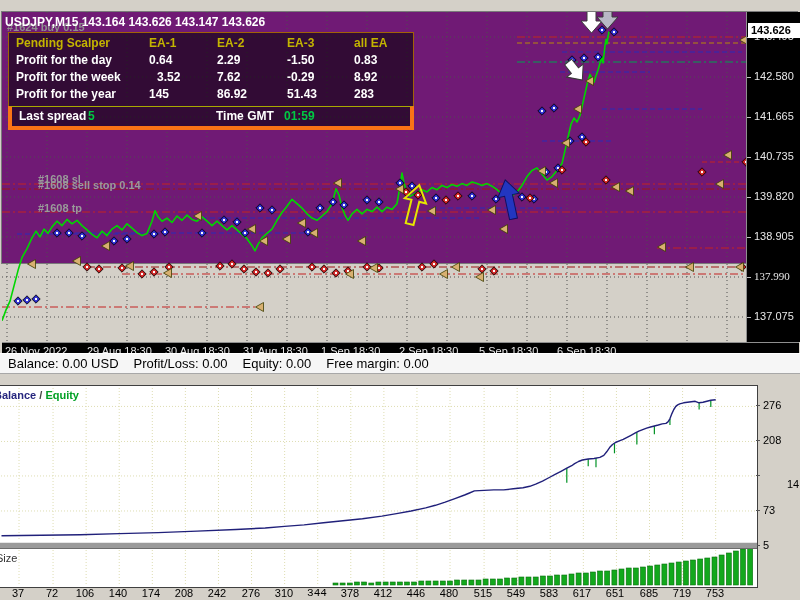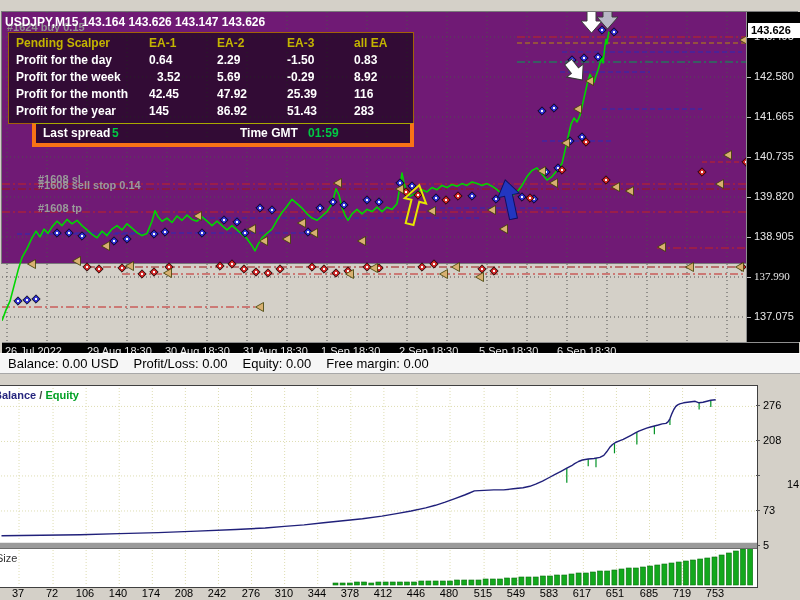--- a/index.html
+++ b/index.html
@@ -23,21 +23,21 @@
   .order-lbl{color:#9a9a9a;font-size:11px;font-weight:600;z-index:4;}
 
   
   #info-panel{position:absolute;left:6px;top:20px;width:406px;z-index:10;font-size:12px;font-weight:700;}
   #ip-table{border:1px solid #a16207;background:rgba(0,0,0,0.55);padding:2px 0 3px 0;}
   .ip-row{position:relative;height:17px;line-height:17px;}
   .ip-cell{position:absolute;white-space:nowrap;}
   .ip-head{color:#c3b400;}
   .ip-val{color:#fff;}
   #ip-footer{border:4px solid #f97316;border-top:1px solid #a8a800;margin-top:-1px;
-    height:19px;line-height:19px;position:relative;background:rgba(0,0,0,0.55);margin-left:24px;}
+    height:19px;line-height:19px;position:relative;background:rgba(0,0,0,0.55);}
   .grn{color:#00c943;}
   .wht{color:#fff;}
 
   
   #price-axis{
     position:absolute;left:744px;top:0;width:53px;height:330px;
     border-left:1px solid #8f8f8f;background:#000;
   }
   .pa-lbl{color:#e8e8e8;font-size:11px;left:7px;}
   .pa-tick{position:absolute;left:0;width:4px;height:1px;background:#bdbdbd;}
@@ -340,30 +340,23 @@
           <div class="ip-row">
             <span class="ip-cell wht" style="position: absolute; left: 7px;">Profit for the day</span>
             <span class="ip-cell ip-val" style="position: absolute; left: 140px;">0.64</span>
             <span class="ip-cell ip-val" style="position: absolute; left: 208px;">2.29</span>
             <span class="ip-cell ip-val" style="position: absolute; left: 278px;">-1.50</span>
             <span class="ip-cell ip-val" style="position: absolute; left: 345px;">0.83</span>
           </div>
           <div class="ip-row">
             <span class="ip-cell wht" style="position: absolute; left: 7px;">Profit for the week</span>
             <span class="ip-cell ip-val" style="position: absolute; left: 140px; margin-left: 8px;">3.52</span>
-            <span class="ip-cell ip-val" style="position: absolute; left: 208px;">5.69</span>
+            <span class="ip-cell ip-val" style="position: absolute; left: 208px;">7.62</span>
             <span class="ip-cell ip-val" style="position: absolute; left: 278px;">-0.29</span>
             <span class="ip-cell ip-val" style="position: absolute; left: 345px;">8.92</span>
-          </div>
-          <div class="ip-row">
-            <span class="ip-cell wht" style="position: absolute; left: 7px;">Profit for the month</span>
-            <span class="ip-cell ip-val" style="position: absolute; left: 140px;">42.45</span>
-            <span class="ip-cell ip-val" style="position: absolute; left: 208px;">47.92</span>
-            <span class="ip-cell ip-val" style="position: absolute; left: 278px;">25.39</span>
-            <span class="ip-cell ip-val" style="position: absolute; left: 345px;">116</span>
           </div>
           <div class="ip-row">
             <span class="ip-cell wht" style="position: absolute; left: 7px;">Profit for the year</span>
             <span class="ip-cell ip-val" style="position: absolute; left: 140px;">145</span>
             <span class="ip-cell ip-val" style="position: absolute; left: 208px;">86.92</span>
             <span class="ip-cell ip-val" style="position: absolute; left: 278px;">51.43</span>
             <span class="ip-cell ip-val" style="position: absolute; left: 345px;">283</span>
           </div>
         </div>
       <div id="ip-footer">
@@ -394,21 +387,21 @@
       <div class="lbl pa-lbl" style="top: 218px;">138.905</div>
       <div class="pa-tick" style="top: 225px;"></div>
       <div class="lbl pa-lbl" style="top: 258px; font-family: Liberation Serif, serif;">137.990</div>
       <div class="pa-tick" style="top: 265px;"></div>
       <div class="lbl pa-lbl" style="top: 298px;">137.075</div>
       <div class="pa-tick" style="top: 305px;"></div>
       <div id="current-price-box">143.626</div>
     </div>
 
   <div id="time-axis">
-      <div class="lbl ta-lbl" style="left: 3px;">26 Jul 2022</div>
+      <div class="lbl ta-lbl" style="left: 3px;">26 Nov 2022</div>
       <div class="lbl ta-lbl" style="left: 85px;">29 Aug 18:30</div>
       <div class="lbl ta-lbl" style="left: 163px;">30 Aug 18:30</div>
       <div class="lbl ta-lbl" style="left: 241px;">31 Aug 18:30</div>
       <div class="lbl ta-lbl" style="left: 319px;">1 Sep 18:30</div>
       <div class="lbl ta-lbl" style="left: 397px;">2 Sep 18:30</div>
       <div class="lbl ta-lbl" style="left: 477px;">5 Sep 18:30</div>
       <div class="lbl ta-lbl" style="left: 555px;">6 Sep 18:30</div>
     </div>
 </div>
 
@@ -555,21 +548,21 @@
 <div id="tester-x-axis">
     <div class="lbl tx-lbl" style="left: 3px; top: 0px;">37</div>
     <div class="lbl tx-lbl" style="left: 37px; top: 0px;">72</div>
     <div class="lbl tx-lbl" style="left: 70px; top: 0px;">106</div>
     <div class="lbl tx-lbl" style="left: 103px; top: 0px;">140</div>
     <div class="lbl tx-lbl" style="left: 136px; top: 0px;">174</div>
     <div class="lbl tx-lbl" style="left: 169px; top: 0px;">208</div>
     <div class="lbl tx-lbl" style="left: 202px; top: 0px;">242</div>
     <div class="lbl tx-lbl" style="left: 236px; top: 0px;">276</div>
     <div class="lbl tx-lbl" style="left: 269px; top: 0px;">310</div>
-    <div class="lbl tx-lbl" style="left: 302px; top: 0px;">344</div>
+    <div class="lbl tx-lbl" style="left: 302px; top: 0px; font-family: Liberation Mono, monospace;">344</div>
     <div class="lbl tx-lbl" style="left: 335px; top: 0px;">378</div>
     <div class="lbl tx-lbl" style="left: 368px; top: 0px;">412</div>
     <div class="lbl tx-lbl" style="left: 401px; top: 0px;">446</div>
     <div class="lbl tx-lbl" style="left: 434px; top: 0px;">480</div>
     <div class="lbl tx-lbl" style="left: 468px; top: 0px;">515</div>
     <div class="lbl tx-lbl" style="left: 501px; top: 0px;">549</div>
     <div class="lbl tx-lbl" style="left: 534px; top: 0px;">583</div>
     <div class="lbl tx-lbl" style="left: 567px; top: 0px;">617</div>
     <div class="lbl tx-lbl" style="left: 600px; top: 0px;">651</div>
     <div class="lbl tx-lbl" style="left: 634px; top: 0px;">685</div>

